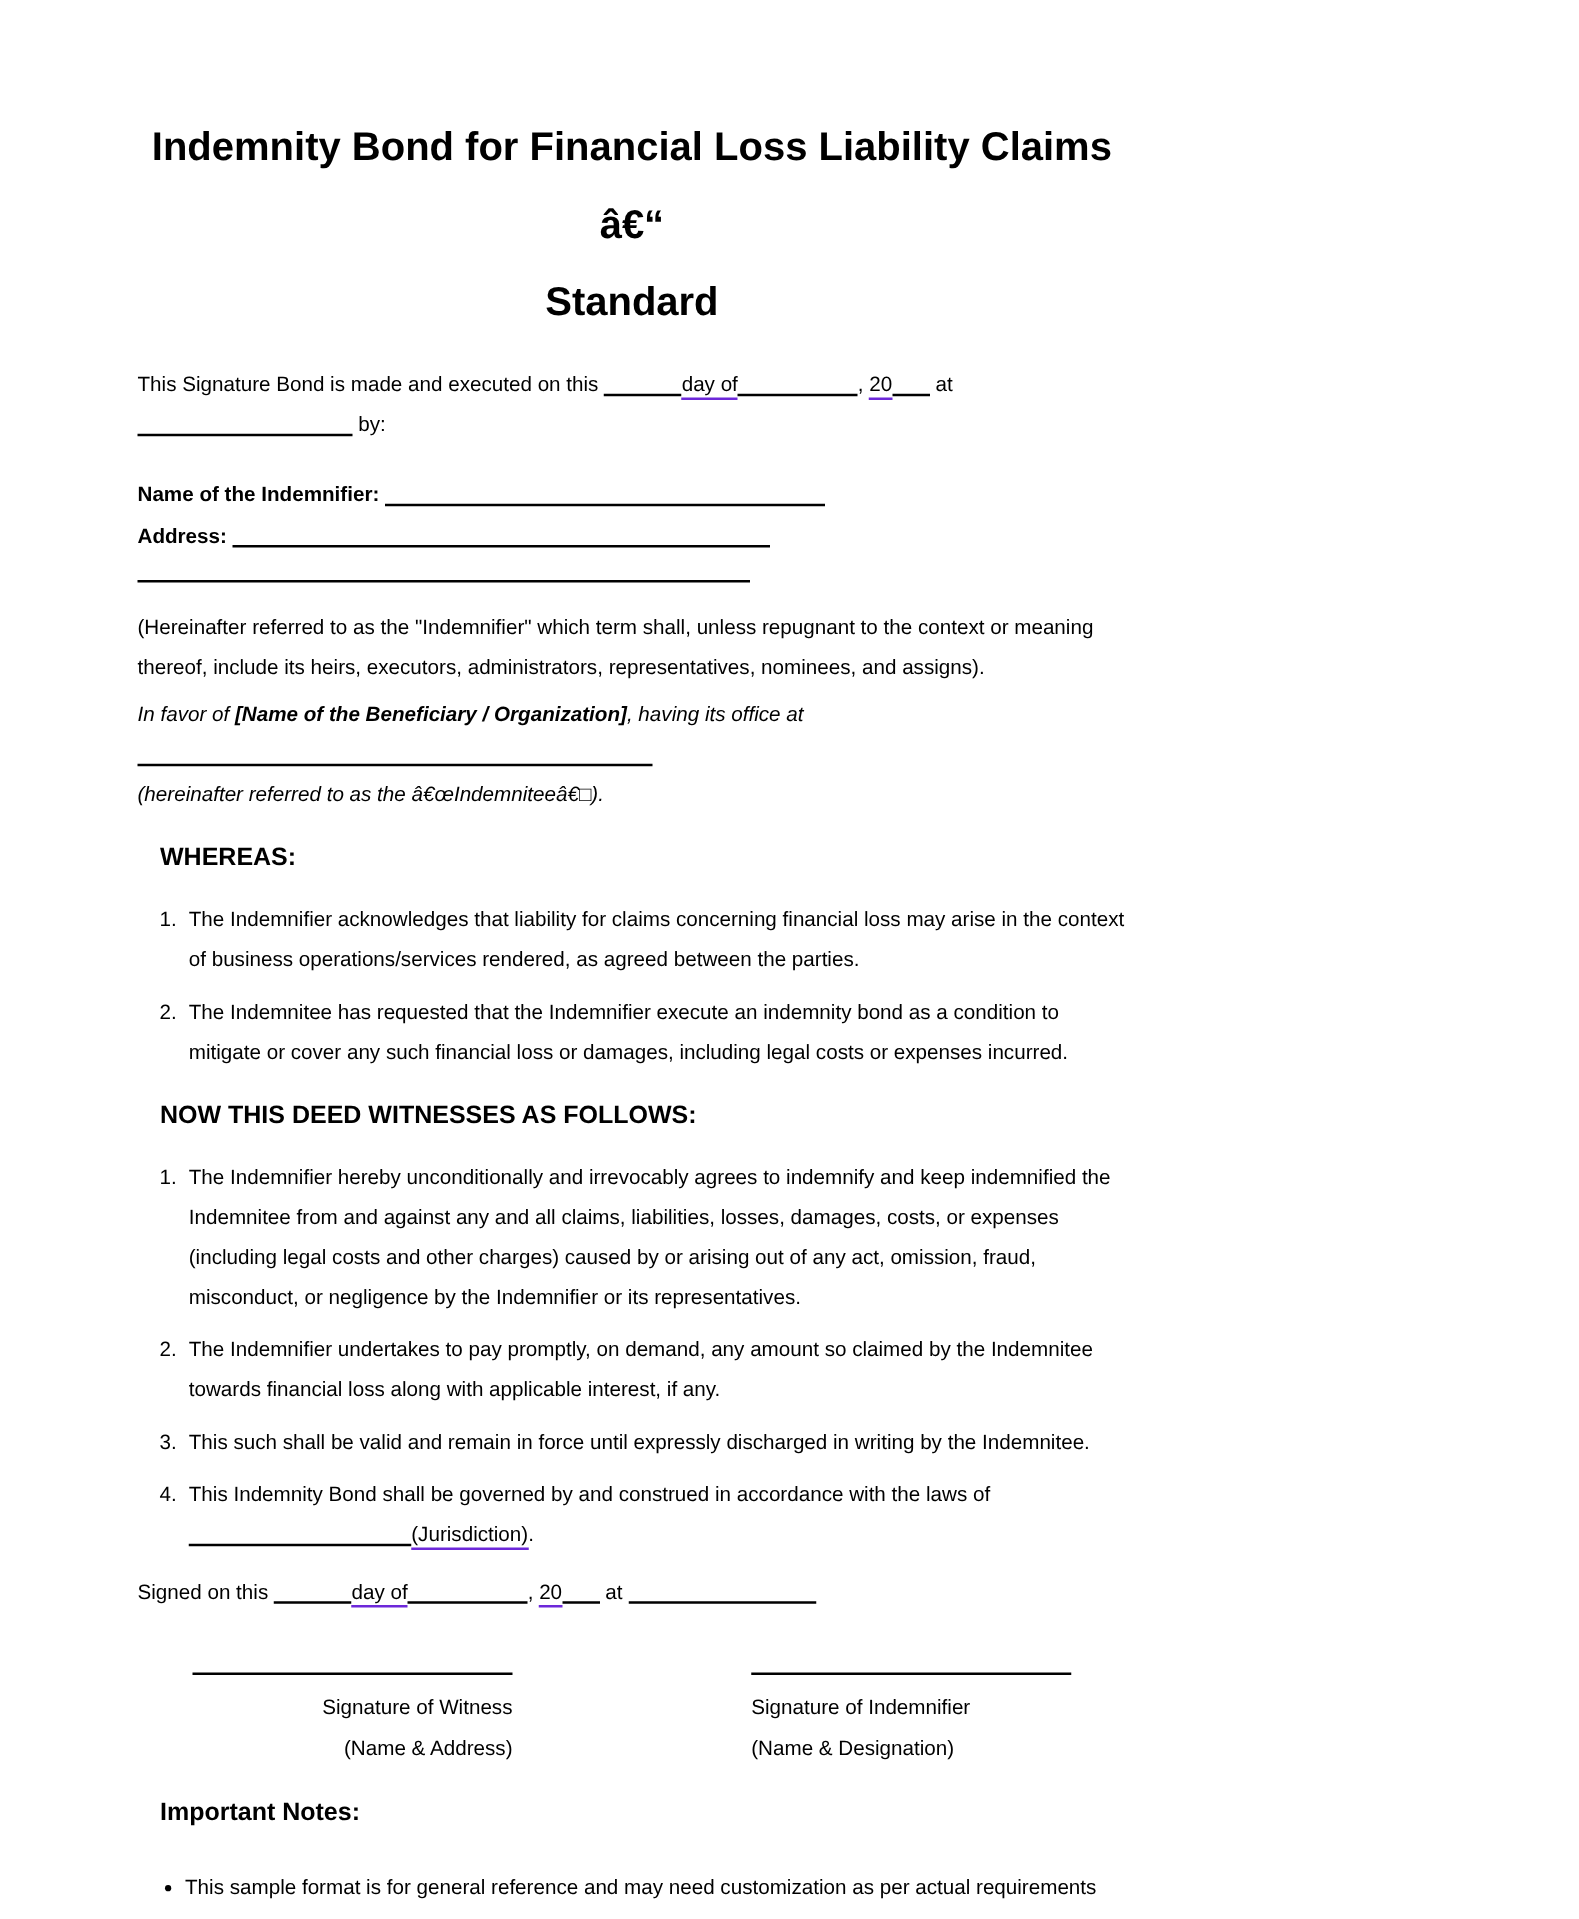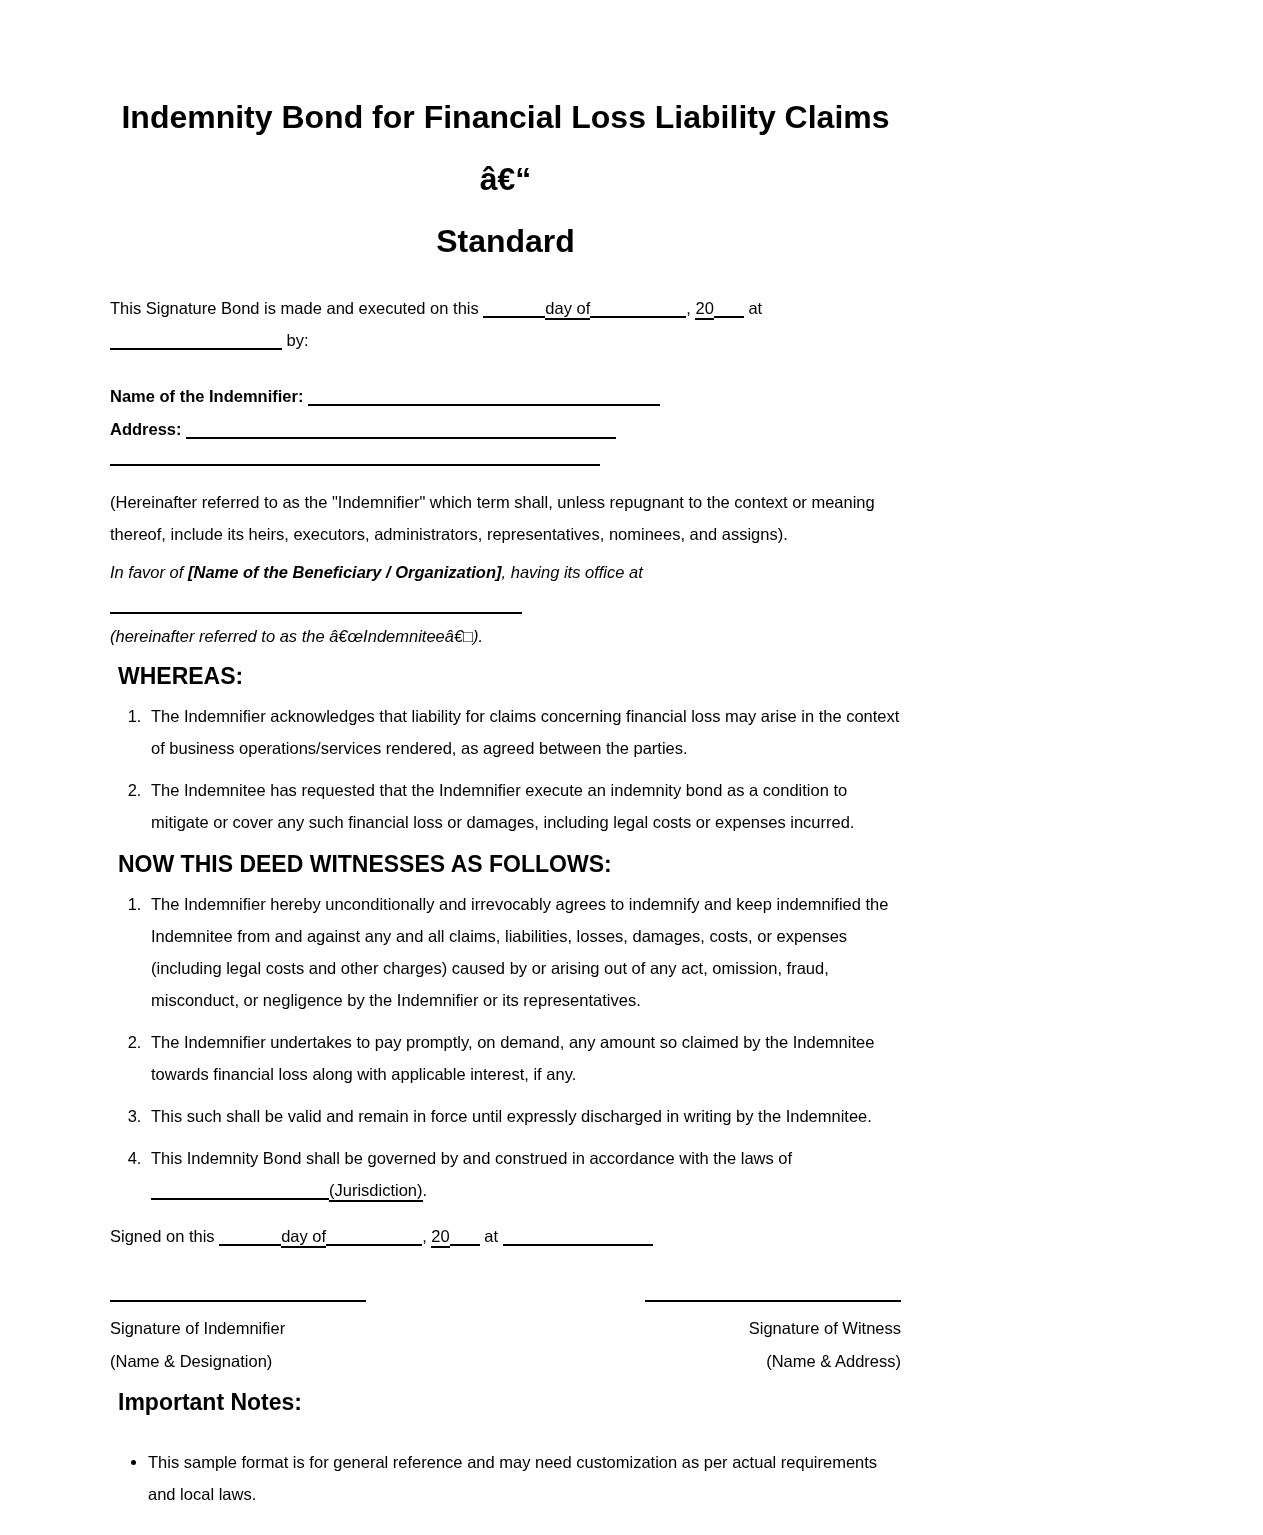--- a/index.html
+++ b/index.html
@@ -41,30 +41,30 @@
     height: 17px;
     vertical-align: -4px;
   }
   .blank-line {
     border-top: 2px solid #000;
     height: 0;
     margin-top: 18px;
   }
   .ul {
     display: inline-block;
-    border-bottom: 2px solid #000000;
+    border-bottom: 2px solid #6d28d9;
     line-height: 19px;
   }
   .hereinafter { margin-top: 20px; }
   .infavor { margin-top: 6px; font-style: italic; }
   h2.sect {
-    font-size: 23px;
+    font-size: 20px;
     font-weight: bold;
     line-height: 32px;
-    margin: 8px;
+    margin: 18px;
   }
   .sect-whereas { margin-top: 30px; }
   .sect-deed { margin-top: 22px; }
   .sect-notes { margin-top: 28px; }
   ol.num {
     margin: 8px 0 0 0;
     padding-left: 36px;
   }
   ol.num > li {
     line-height: 32px;
@@ -133,29 +133,29 @@
   <ol class="num">
     <li>The Indemnifier hereby unconditionally and irrevocably agrees to indemnify and keep indemnified the Indemnitee from and against any and all claims, liabilities, losses, damages, costs, or expenses (including legal costs and other charges) caused by or arising out of any act, omission, fraud, misconduct, or negligence by the Indemnifier or its representatives.</li>
     <li>The Indemnifier undertakes to pay promptly, on demand, any amount so claimed by the Indemnitee towards financial loss along with applicable interest, if any.</li>
     <li>This such shall be valid and remain in force until expressly discharged in writing by the Indemnitee.</li>
     <li><span>This Indemnity Bond shall be governed by and construed in accordance with the laws of</span> <span class="blank" style="width:178px"></span><span class="ul">(Jurisdiction)</span><span>.</span></li>
   </ol>
 
   <p class="para signed"><span>Signed on this</span> <span class="blank" style="width:62px"></span><span class="ul">day of</span><span class="blank" style="width:96px"></span><span>,</span> <span class="ul">20</span><span class="blank" style="width:30px"></span> <span>at</span> <span class="blank" style="width:150px"></span></p>
 
   <div class="sig-row">
+    <div class="sig-col right">
+      <div class="sig-line"></div>
+      <div class="sig-text">Signature of Witness</div>
+      <div class="sig-text">(Name &amp; Address)</div>
+    </div>
     <div class="sig-col left">
       <div class="sig-line"></div>
       <div class="sig-text">Signature of Indemnifier</div>
       <div class="sig-text">(Name &amp; Designation)</div>
-    </div>
-    <div class="sig-col right">
-      <div class="sig-line"></div>
-      <div class="sig-text">Signature of Witness</div>
-      <div class="sig-text">(Name &amp; Address)</div>
     </div>
   </div>
 
   <h2 class="sect sect-notes">Important Notes:</h2>
   <ul class="bullets">
     <li>This sample format is for general reference and may need customization as per actual requirements and local laws.</li>
   </ul>
 
 </div>
 

